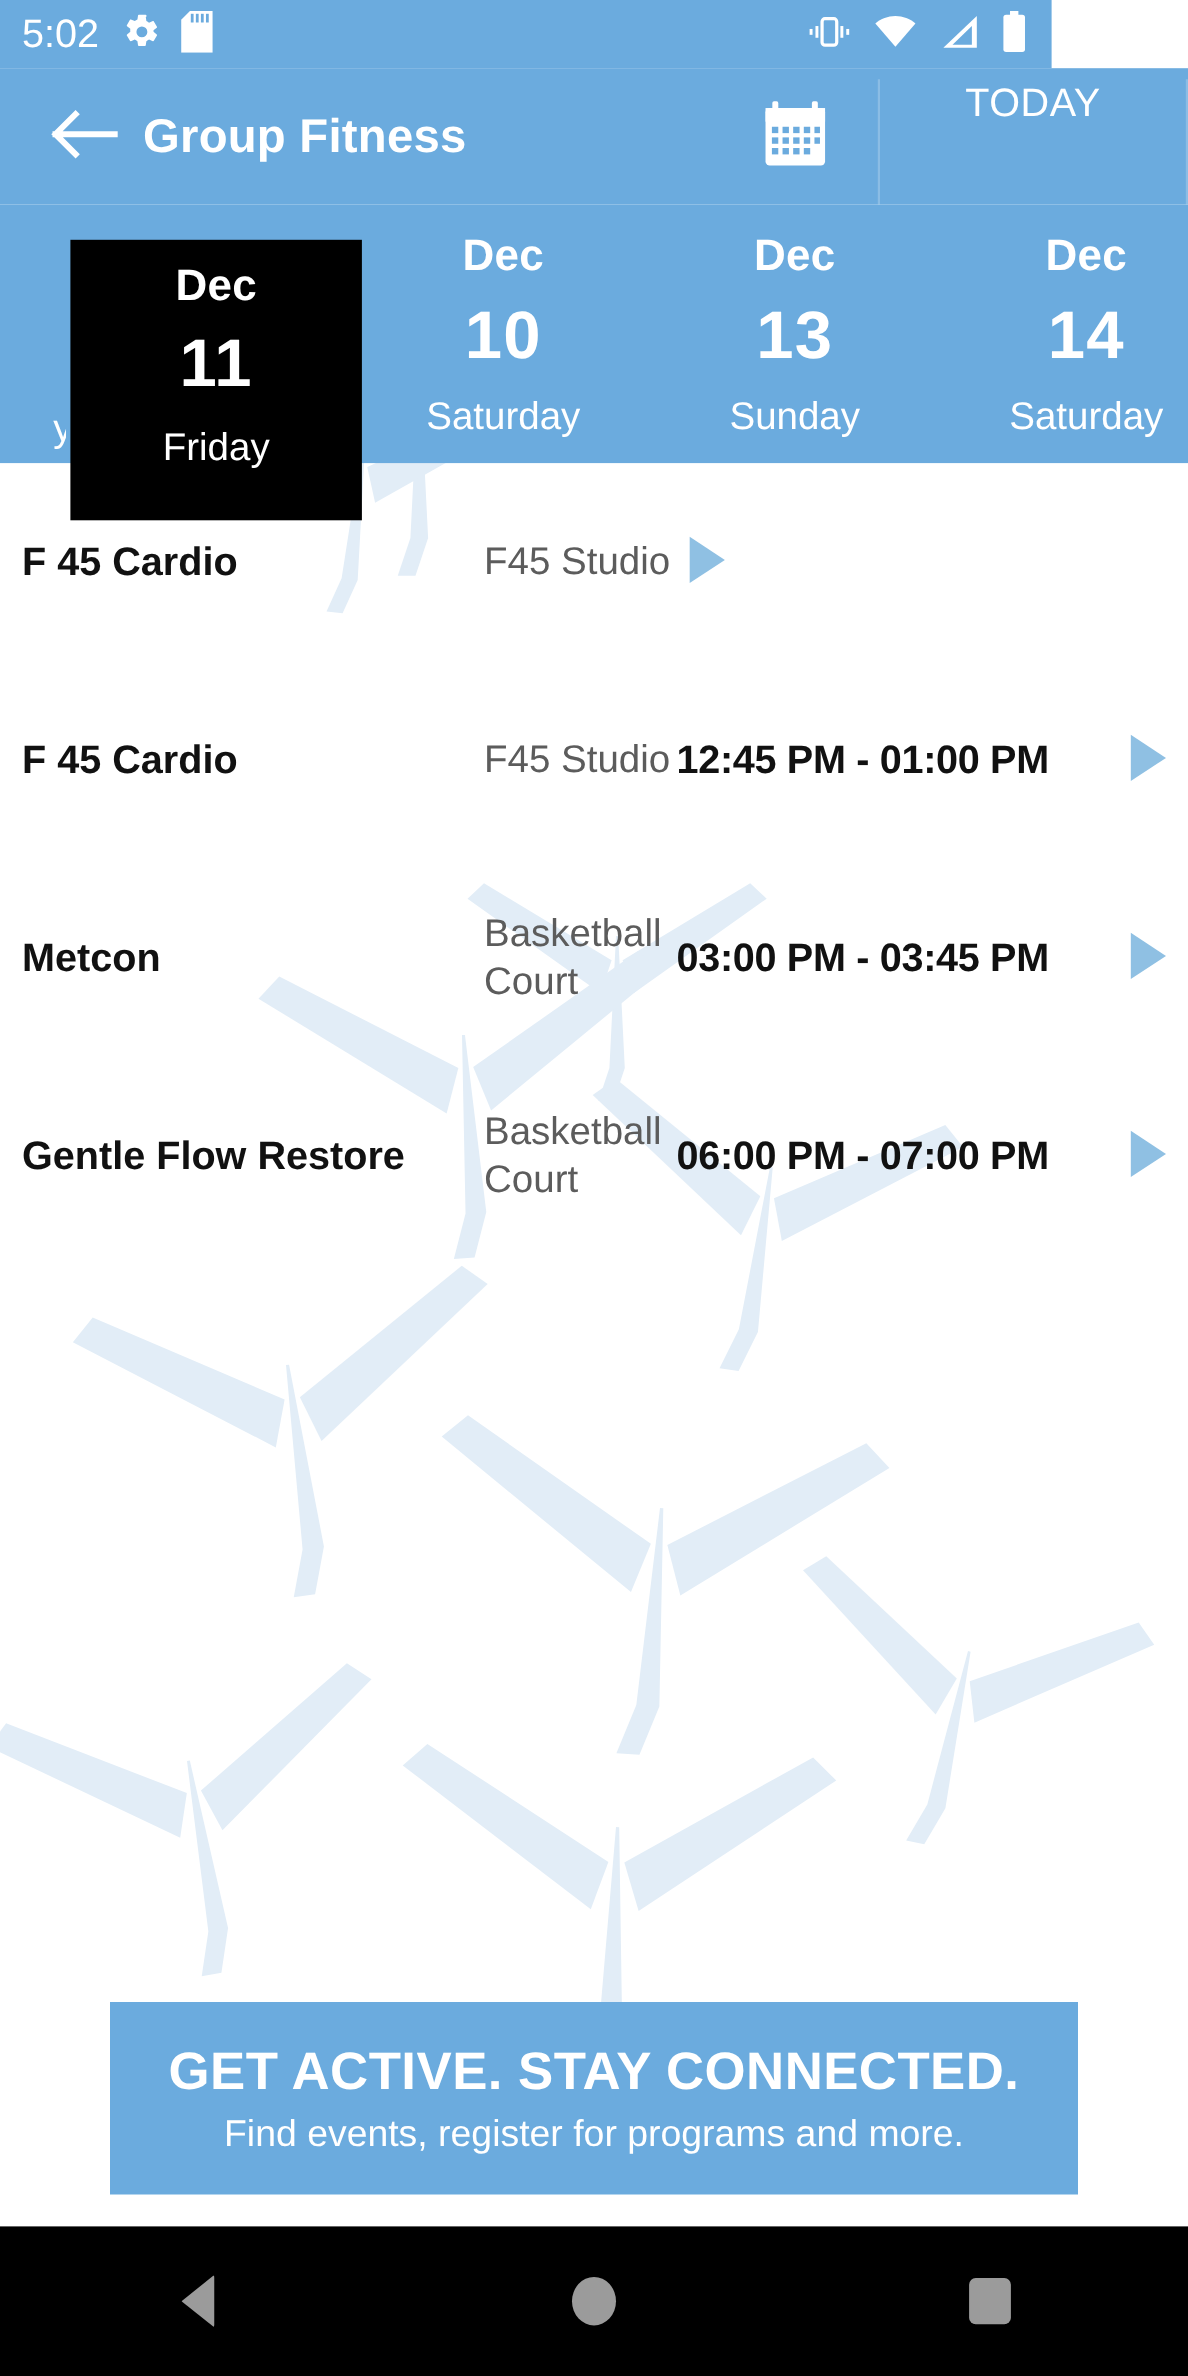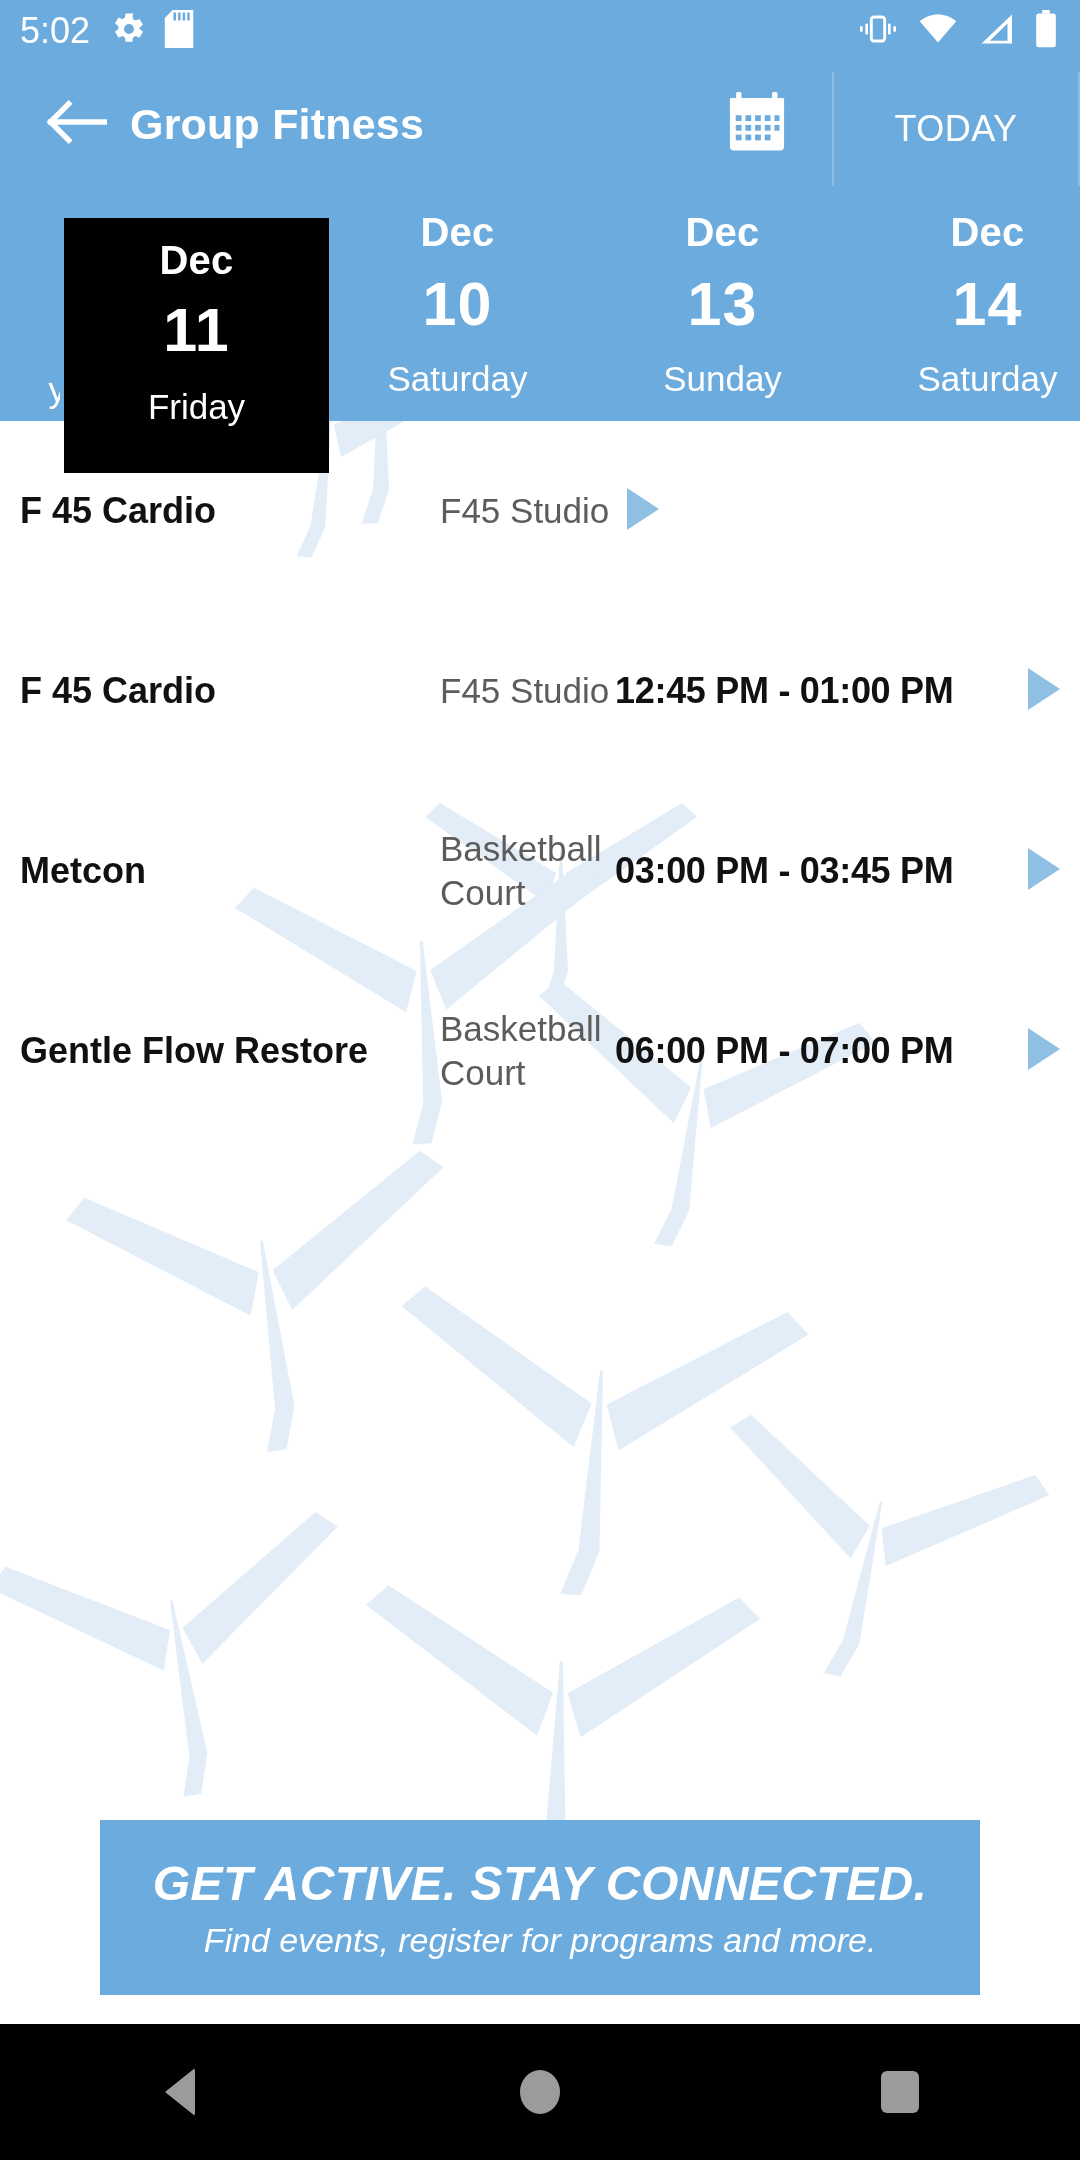--- a/index.html
+++ b/index.html
@@ -12,21 +12,21 @@
     height: 2160px;
     font-family: "Liberation Sans", sans-serif;
     overflow: hidden;
     position: relative;
   }
 
   
   .status-bar {
     position: absolute;
     top: 0; left: 0;
-    width: 1080px;
+    width: 956px;
     height: 62px;
     background: #6BABDE;
     display: flex;
     align-items: center;
     box-sizing: border-box;
     padding: 0 22px 0 20px;
     z-index: 40;
   }
   .status-clock {
     color: #ffffff;
@@ -77,23 +77,23 @@
     align-items: stretch;
     height: 124px;
   }
   .cal-btn {
     width: 150px;
     display: flex;
     align-items: center;
     justify-content: center;
   }
   .today-btn {
-    width: 248px;
-    display: flex;
-    align-items: center;
+    width: 282px;
+    display: flex;
+    align-items: flex-start;
     justify-content: center;
     border-left: 2px solid rgba(255,255,255,0.22);
     border-right: 2px solid rgba(255,255,255,0.22);
     margin-top: 10px;
     margin-bottom: 0px;
     height: 114px;
     box-sizing: border-box;
   }
   .today-label {
     color: #ffffff;
@@ -261,21 +261,20 @@
     left: 100px;
     top: 1820px;
     width: 880px;
     height: 175px;
     background: #6BABDE;
     z-index: 15;
     display: flex;
     flex-direction: column;
     align-items: center;
     justify-content: center;
-    font-style: italic;
   }
   .promo-title {
     color: #ffffff;
     font-size: 48px;
     font-weight: 700;
     letter-spacing: 0.4px;
     white-space: nowrap;
   }
   .promo-sub {
     color: #ffffff;

